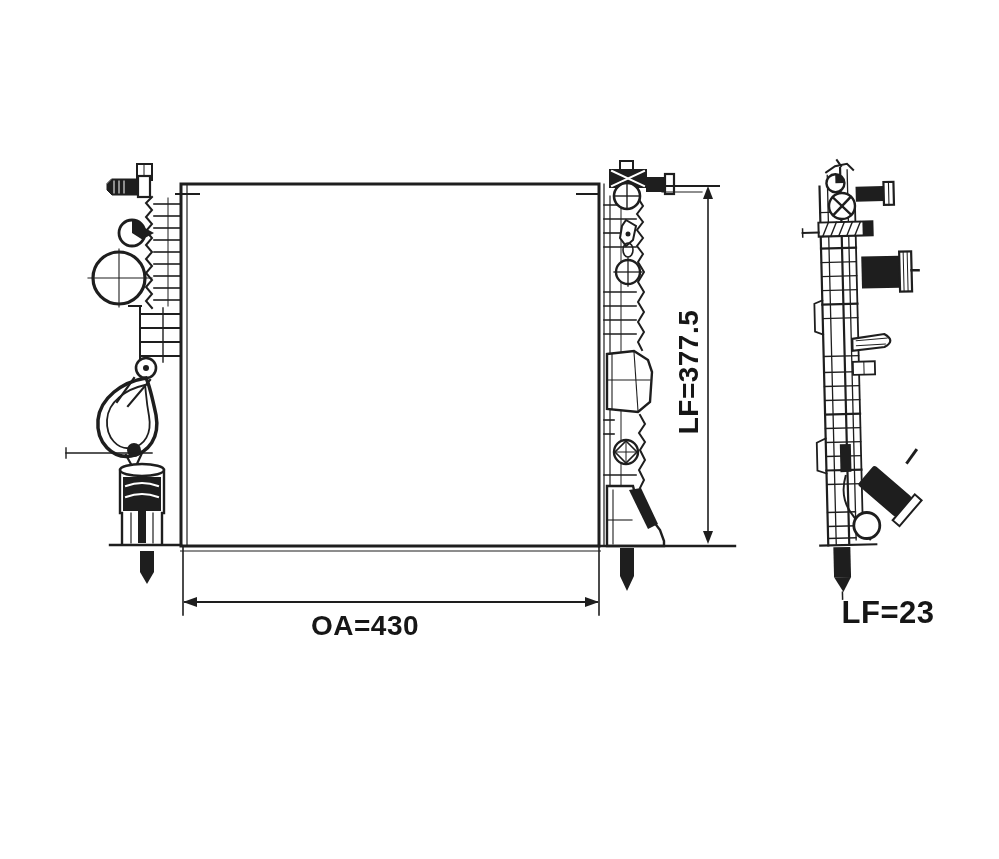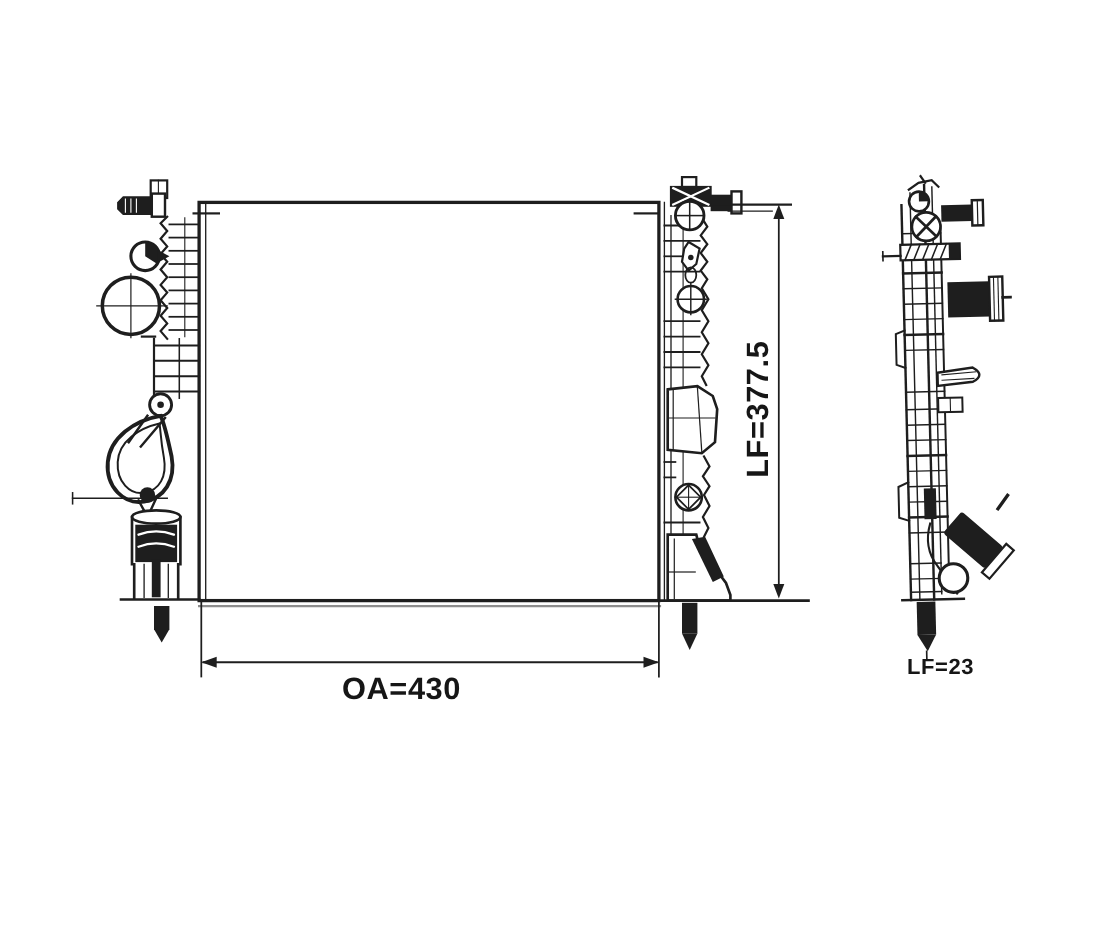--- a/index.html
+++ b/index.html
@@ -13,21 +13,21 @@
     text-align:center;
     white-space:nowrap;
     letter-spacing:0.5px;
     line-height:1;
   }
   #label-oa{left:295px;top:564px;width:140px;font-size:28px;margin-top:48px;}
   #label-lf-height{
     left:614px;top:357px;width:150px;height:30px;line-height:30px;
     font-size:28px;transform:rotate(-90deg);transform-origin:center center;
   }
-  #label-lf-depth{left:795px;top:597px;width:120px;font-size:20px;}
+  #label-lf-depth{left:828px;top:597px;width:120px;font-size:31px;}
 </style>
 </head>
 <body>
 
 <div class="canvas">
 
 <svg width="999" height="859" viewBox="0 0 999 859" stroke="#1e1e1e" fill="none" stroke-linecap="square">
 
   <g>
 

